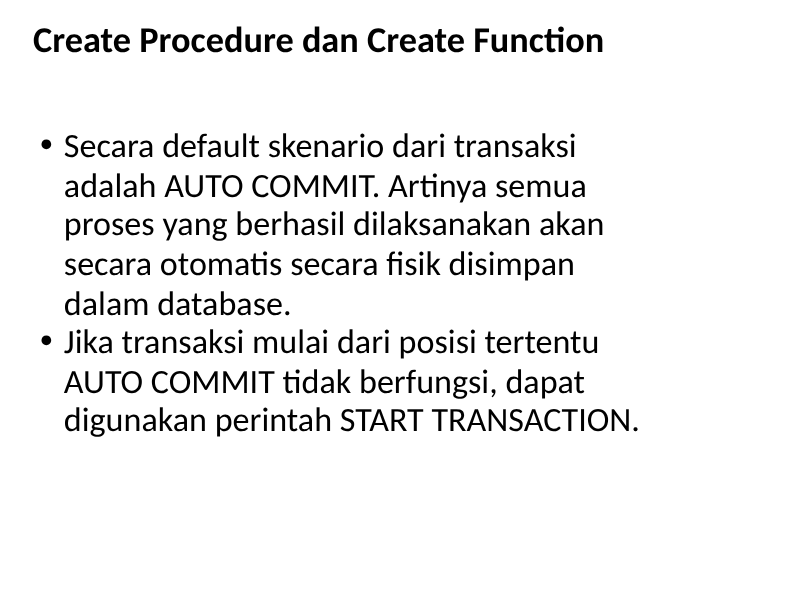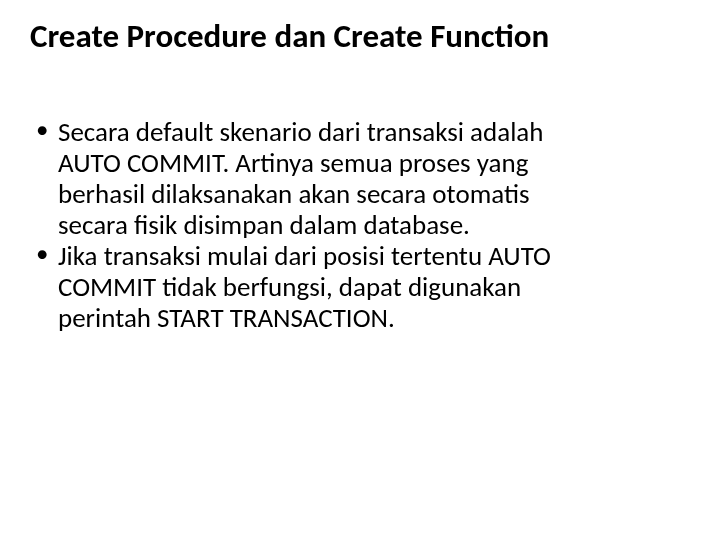--- a/index.html
+++ b/index.html
@@ -17,21 +17,21 @@
     height: 540px;
     padding: 18px 30px 30px 30px;
   }
   .title {
     font-size: 33px;
     font-weight: 700;
     line-height: 1.15;
     margin: 0 0 60px 0;
   }
   .body {
-    font-size: 27px;
+    font-size: 31px;
     line-height: 1.15;
   }
   ul.bullets {
     list-style: none;
     padding: 0;
     margin: 0;
   }
   ul.bullets > li {
     position: relative;
     padding-left: 28px;

